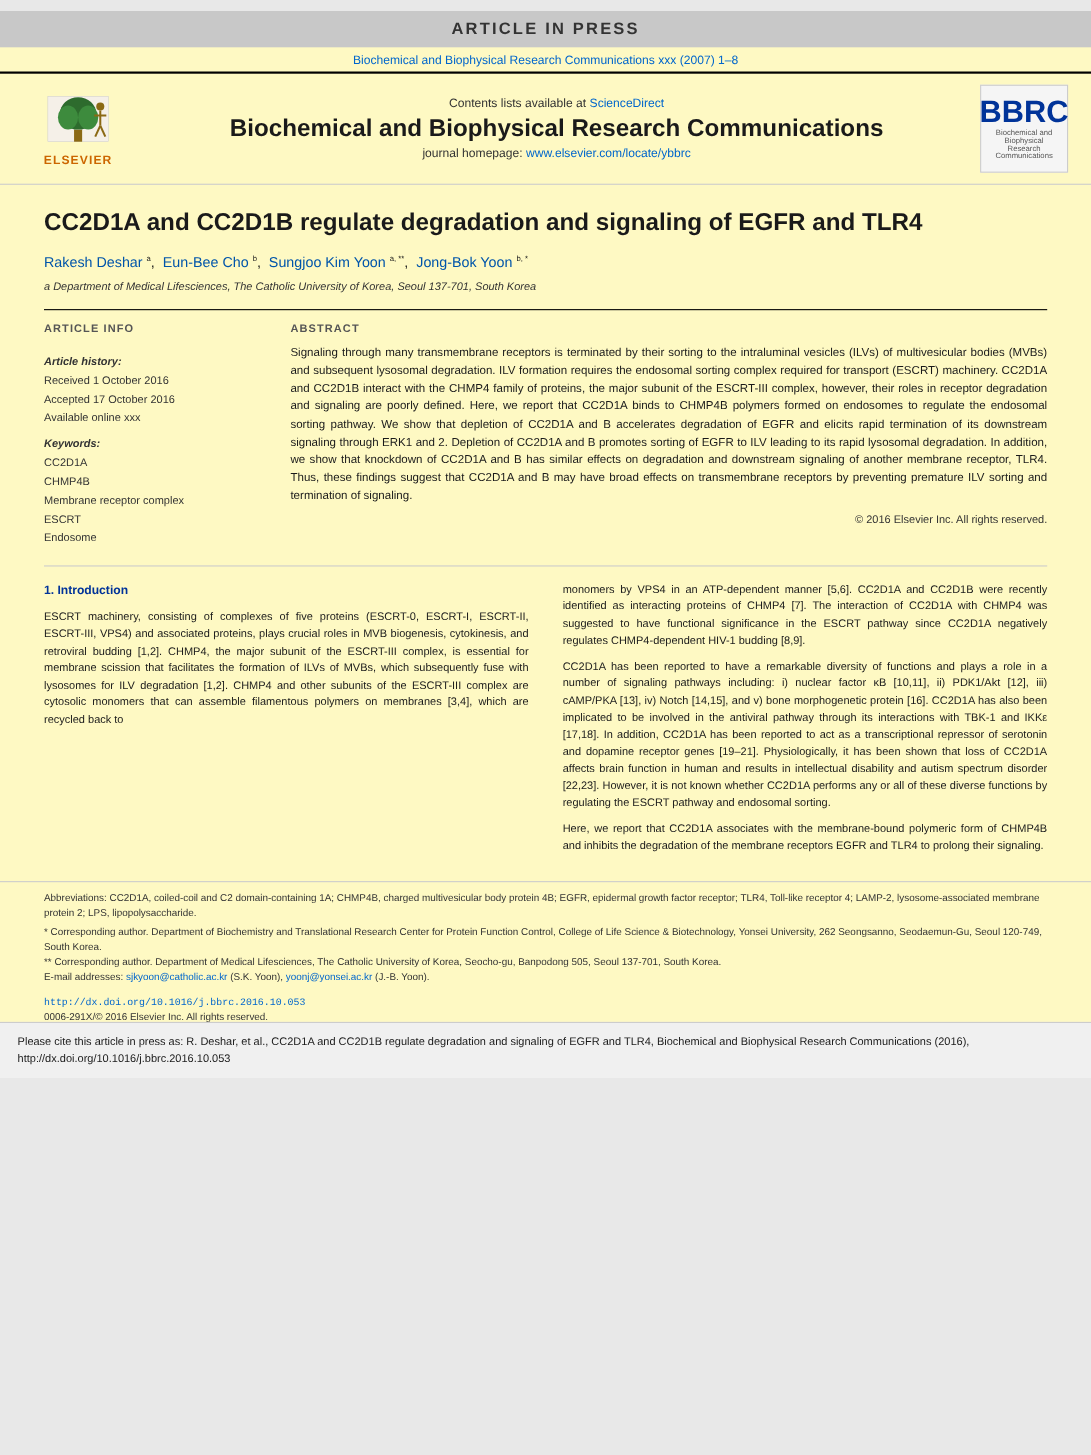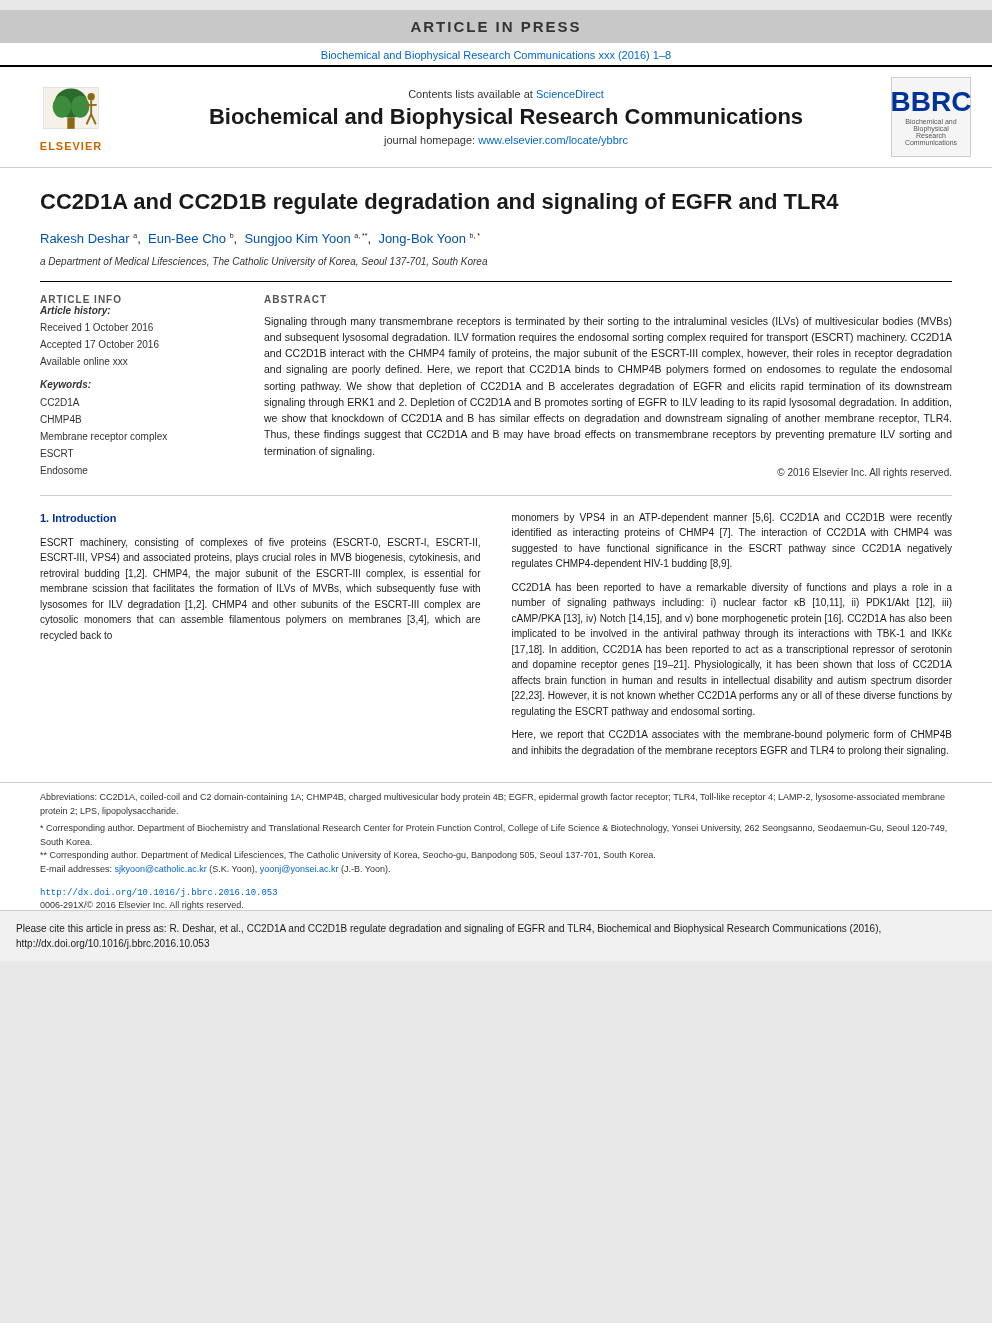--- a/index.html
+++ b/index.html
@@ -5,21 +5,21 @@
     * { box-sizing: border-box; margin: 0; padding: 0; }
     body {
       background: #e8e8e8;
       font-family: 'Times New Roman', Times, serif;
       display: flex;
       justify-content: center;
       padding: 10px 0;
     }
     .page {
       width: 992px;
-      background: #ffffff;
+      background: #fef9c3;
       position: relative;
     }
     
     .article-in-press-banner {
       background: #c8c8c8;
       text-align: center;
       padding: 8px 0;
       font-size: 15px;
       font-weight: bold;
       letter-spacing: 2px;
@@ -166,21 +166,21 @@
       width: 200px;
       flex-shrink: 0;
       font-size: 10px;
       font-family: Arial, sans-serif;
     }
     .article-info-col .col-heading {
       font-size: 10px;
       font-weight: bold;
       letter-spacing: 1px;
       color: #555;
-      margin-bottom: 0;
+      margin-bottom: 19px;
       font-family: Arial, sans-serif;
     }
     .info-section-title {
       font-size: 10px;
       font-weight: bold;
       font-style: italic;
       color: #333;
       margin-bottom: 4px;
       display: block;
     }
@@ -297,21 +297,21 @@
     sup {
       font-size: 7px;
     }
   </style>
 </head>
 <body>
 
 <div class="page">
   <div class="article-in-press-banner">ARTICLE IN PRESS</div>
 
-  <div class="journal-name-line">Biochemical and Biophysical Research Communications xxx (2016) 1–8</div>
+  <div class="journal-name-line">Biochemical and Biophysical Research Communications xxx (2007) 1–8</div>
 
   <div class="header-section">
 
     <div class="elsevier-logo">
       <svg class="elsevier-tree" viewBox="0 0 80 60" xmlns="http://www.w3.org/2000/svg">
 
         <rect x="10" y="5" width="60" height="45" fill="#f5f0e8" stroke="#ccc" stroke-width="0.5"></rect>
 
         <rect x="36" y="38" width="8" height="12" fill="#8B6914"></rect>
 

